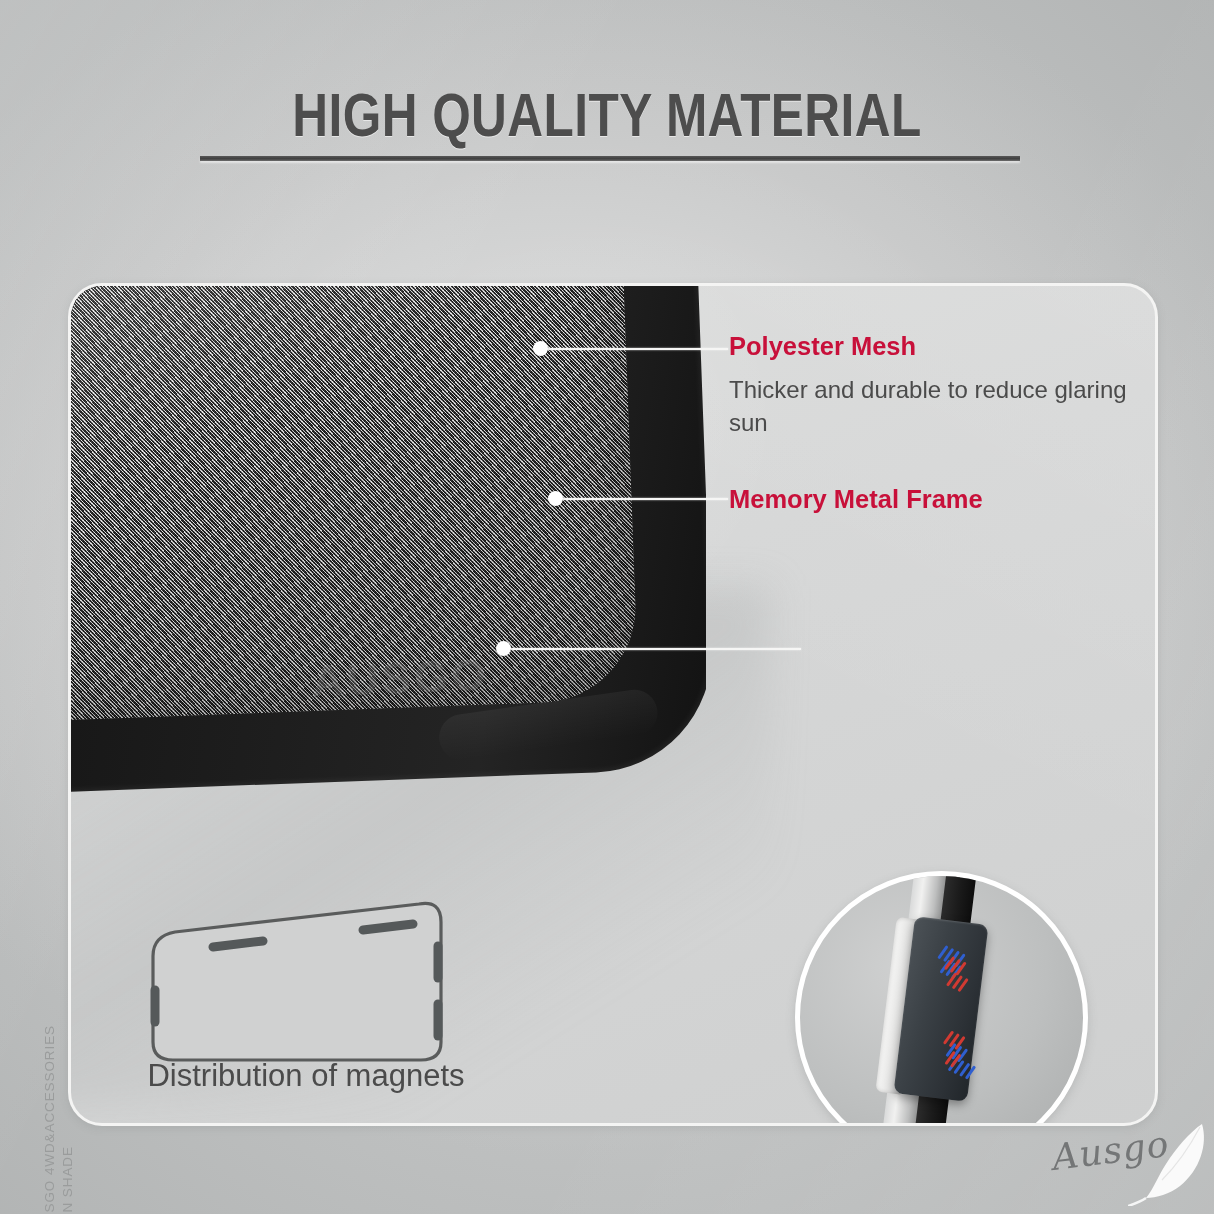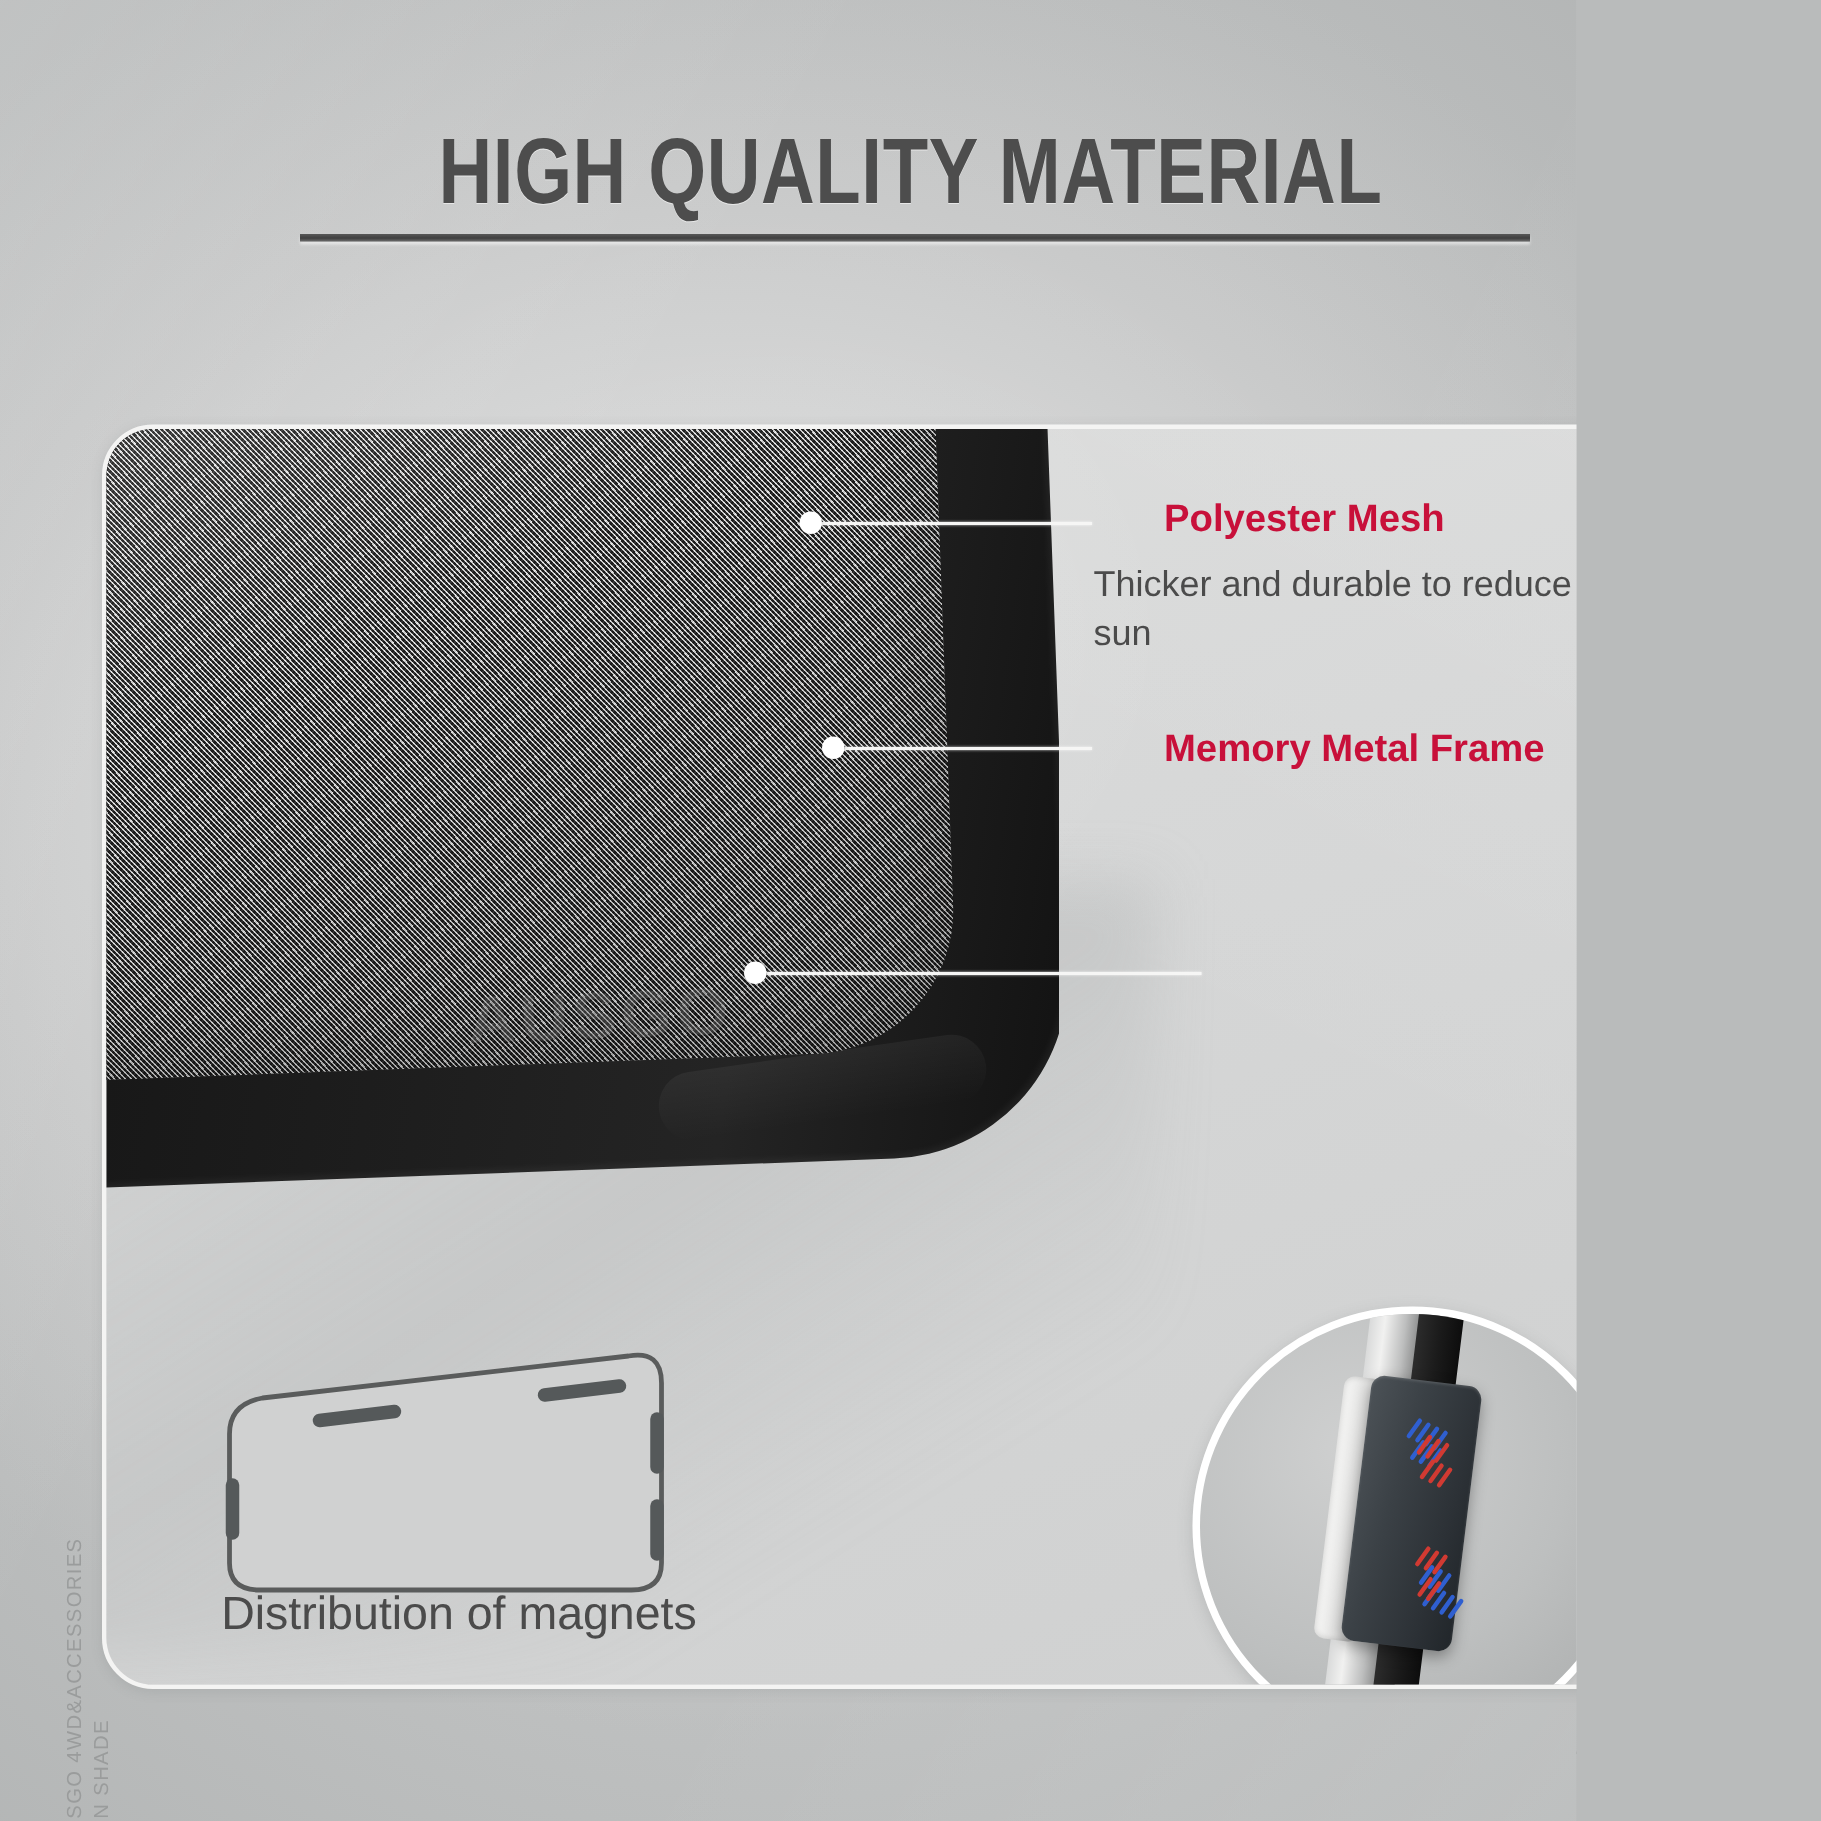--- a/index.html
+++ b/index.html
@@ -2,21 +2,21 @@
 <html><head>
 <meta charset="utf-8">
 <style>
   html, body {
     margin: 0;
     padding: 0;
     background: #b9bbbb;
   }
   #stage {
     position: relative;
-    width: 1051px;
+    width: 1214px;
     height: 1214px;
     overflow: hidden;
     font-family: "Liberation Sans", sans-serif;
     background:
       radial-gradient(ellipse 760px 620px at 46% 44%, #dededd 0%, #d2d3d3 38%, #c6c7c7 66%, #bcbebe 100%);
   }
 
   
   .vignette {
     position: absolute; inset: 0;
@@ -171,21 +171,20 @@
 
   
   .callout { position: absolute; width: 400px; }
   .c-title {
     font-size: 25.5px;
     font-weight: 700;
     color: #c8103a;
     line-height: 30px;
     margin-bottom: 12px;
     white-space: nowrap;
-    margin-left: 47px;
   }
   .c-body {
     font-size: 24px;
     color: #4b4b4b;
     line-height: 33px;
   }
 
   
   .inset {
     position: absolute;

